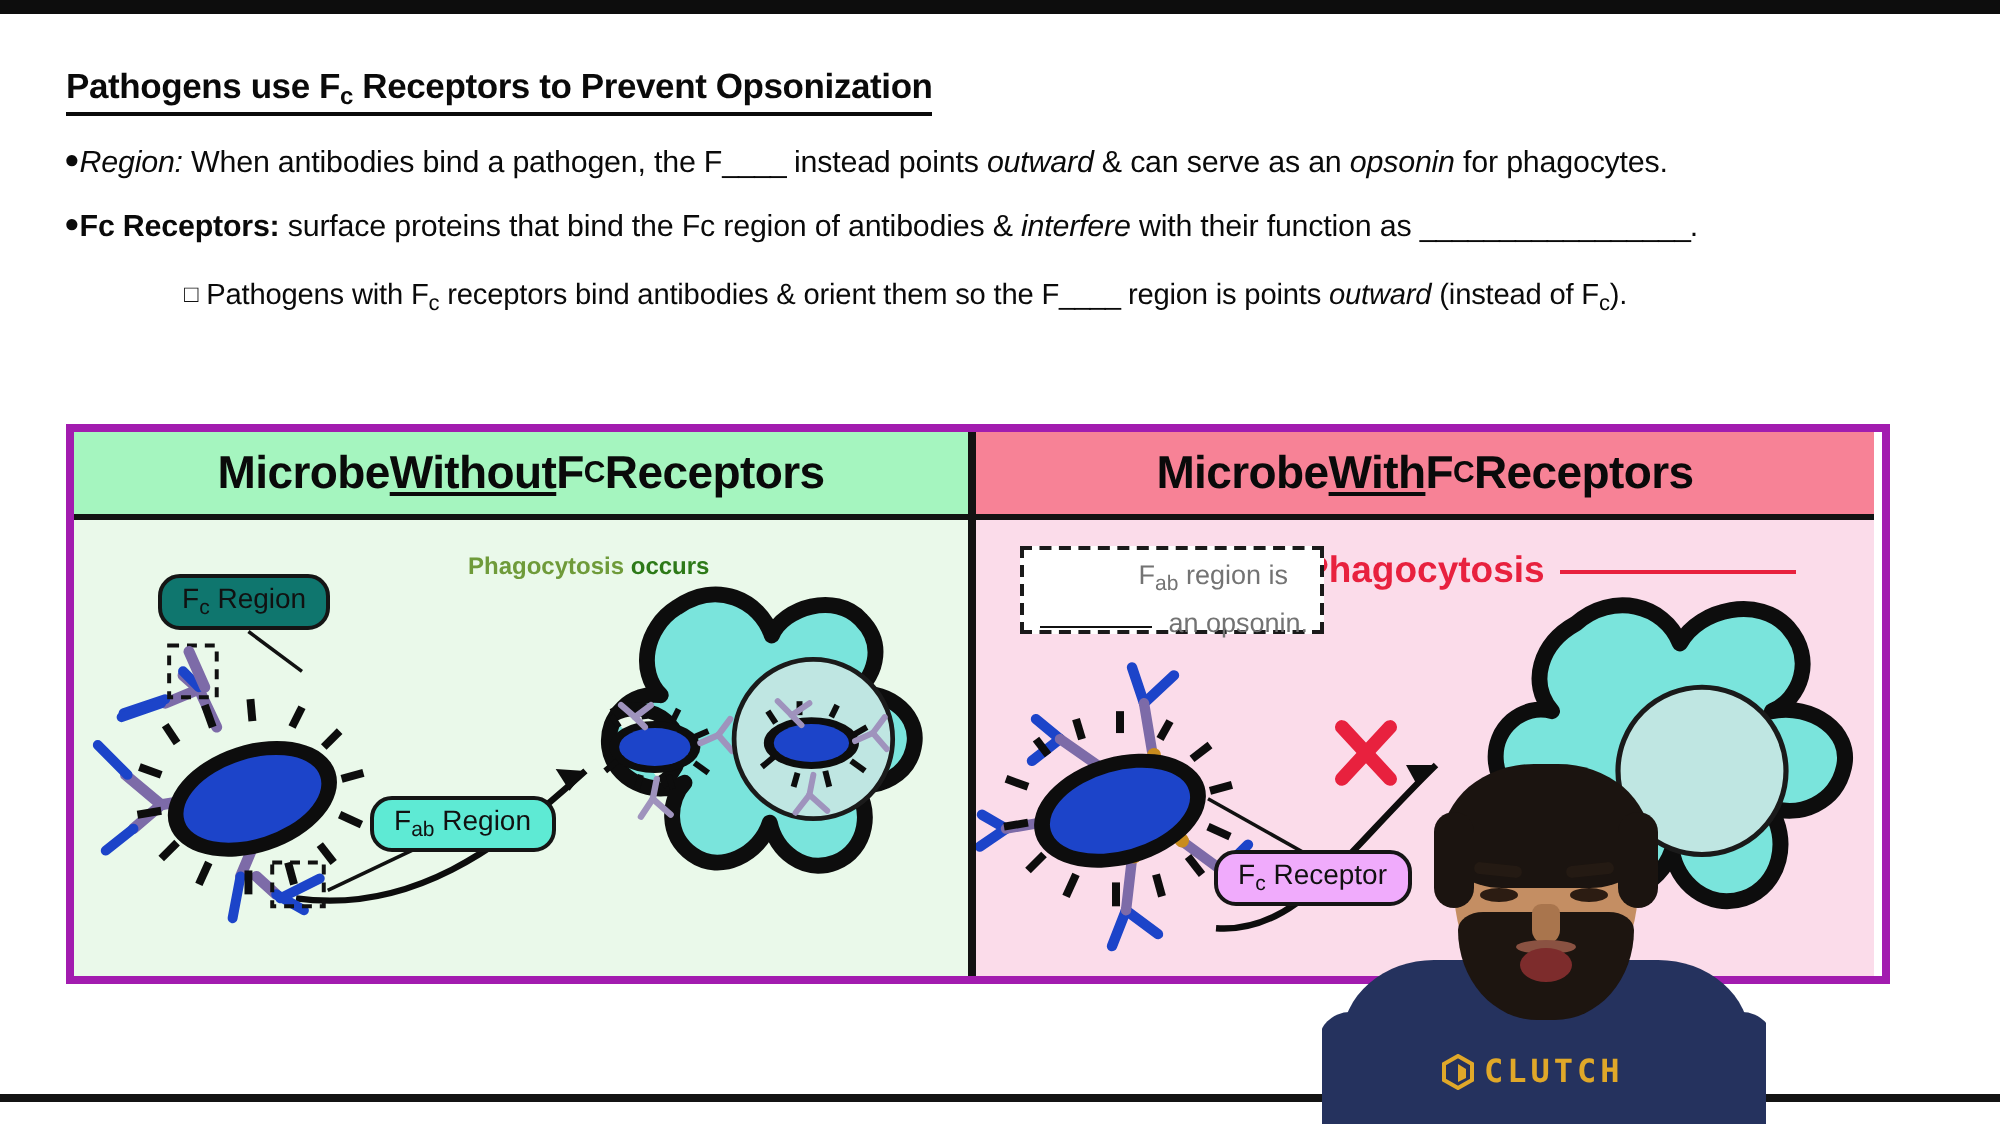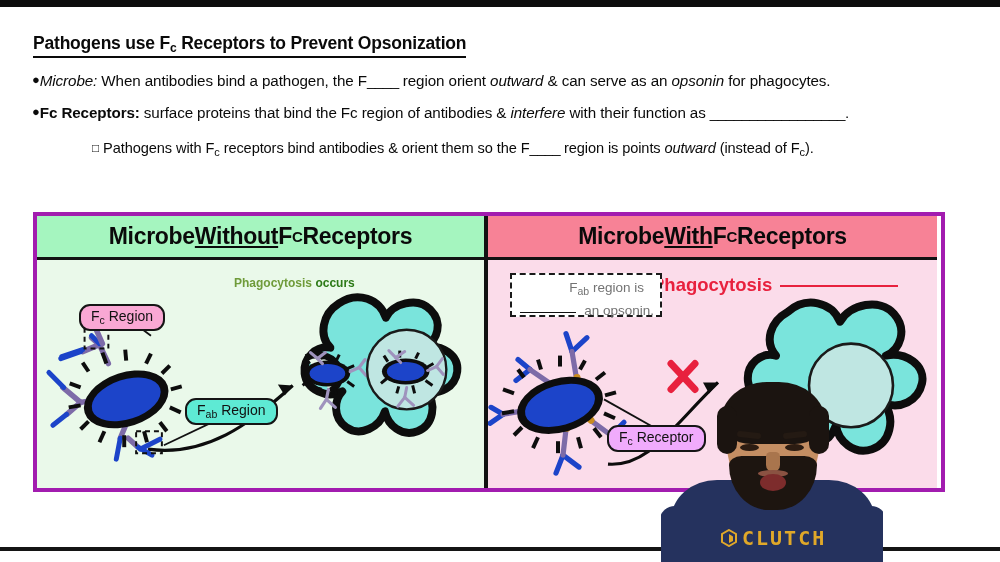--- a/index.html
+++ b/index.html
@@ -120,21 +120,21 @@
 
   
   .pill {
     position: absolute;
     border: 2px solid #151515;
     border-radius: 11px;
     font-size: 14px; color: #111;
     padding: 2px 10px 3px 10px;
     white-space: nowrap;
   }
-  .pill-fc   { left: 42px; top: 44px;  background: #f9a8d4; }
+  .pill-fc   { left: 42px; top: 27px;  background: #0f766e; }
   .pill-fab  { left: 148px; top: 138px; background: #5eead4; }
   .pill-fcr  { left: 119px; top: 165px; background: #f0abfc; }
   .pill .sb  { font-size: 10.5px; vertical-align: -3px; }
 
   
   .art { position: absolute; left: 0; top: 0; width: 100%; height: 100%; }
 
   
   #presenter {
     position: absolute; left: 661px; top: 370px;
@@ -211,39 +211,39 @@
     background:#c48e63; border-radius: 50%;
   }
   .p-logo {
     position: absolute; left: 60px; top: 156px;
     display: flex; align-items: center; gap: 5px;
   }
   .p-hex {
     width: 16px; height: 18px; position: relative;
   }
   .p-logo-text {
-    font-size: 20px; font-weight: bold; color: #e0a829;
+    font-size: 16px; font-weight: bold; color: #e0a829;
     letter-spacing: 2px;
     font-family: "DejaVu Sans Mono", monospace;
   }
 </style>
 </head>
 <body>
 
 <div id="slide">
 
   <div class="bar-top"></div>
   <div class="bar-bottom-line"></div>
 
   <div class="title">
     <span>Pathogens use F</span><span class="sub">c</span><span> Receptors to Prevent Opsonization</span>
   </div>
 
   <div class="line l1">
-    <span class="bull">●</span><span class="it">Microbe:</span><span> When antibodies bind a pathogen, the F</span><span class="blank">____</span><span> region orient </span><span class="it">outward</span><span> &amp; can serve as an </span><span class="it">opsonin</span><span> for phagocytes.</span>
+    <span class="bull">●</span><span class="it">Region:</span><span> When antibodies bind a pathogen, the F</span><span class="blank">____</span><span> instead points </span><span class="it">outward</span><span> &amp; can serve as an </span><span class="it">opsonin</span><span> for phagocytes.</span>
   </div>
 
   <div class="line l2">
     <span class="bull">●</span><span class="bd">Fc Receptors:</span><span> surface proteins that bind the Fc region of antibodies &amp; </span><span class="it">interfere</span><span> with their function as </span><span class="blank">_________________</span><span>.</span>
   </div>
 
   <div class="line l3">
     <span class="sq">□</span><span> Pathogens with F</span><span class="sub">c</span><span> receptors bind antibodies &amp; orient them so the F</span><span class="blank">____</span><span> region is points </span><span class="it">outward</span><span> (instead of F</span><span class="sub">c</span><span>).</span>
   </div>
 

